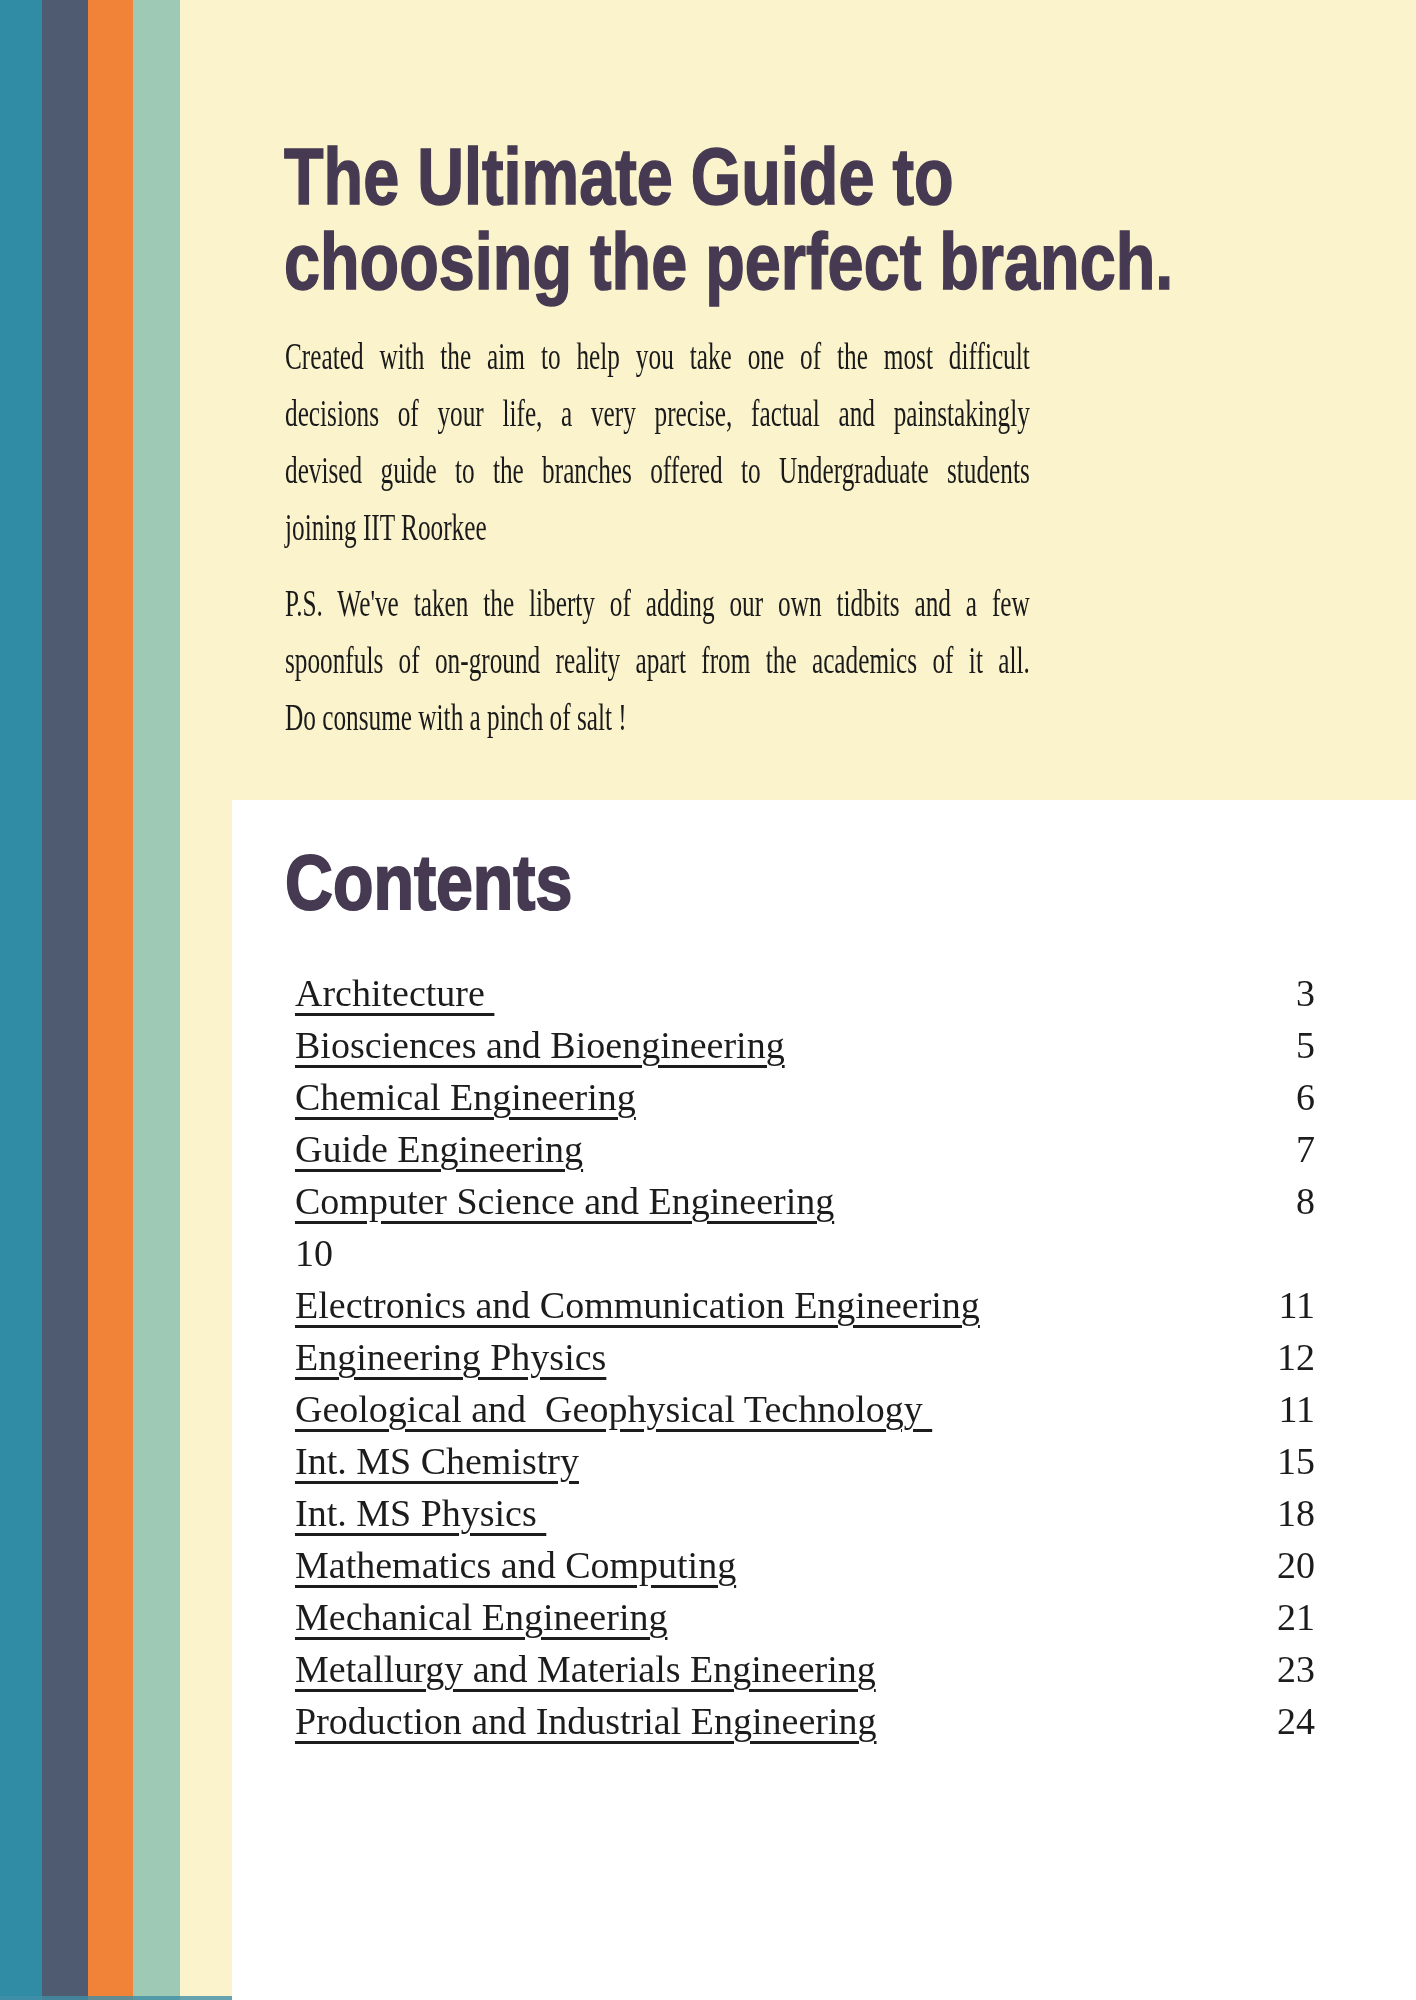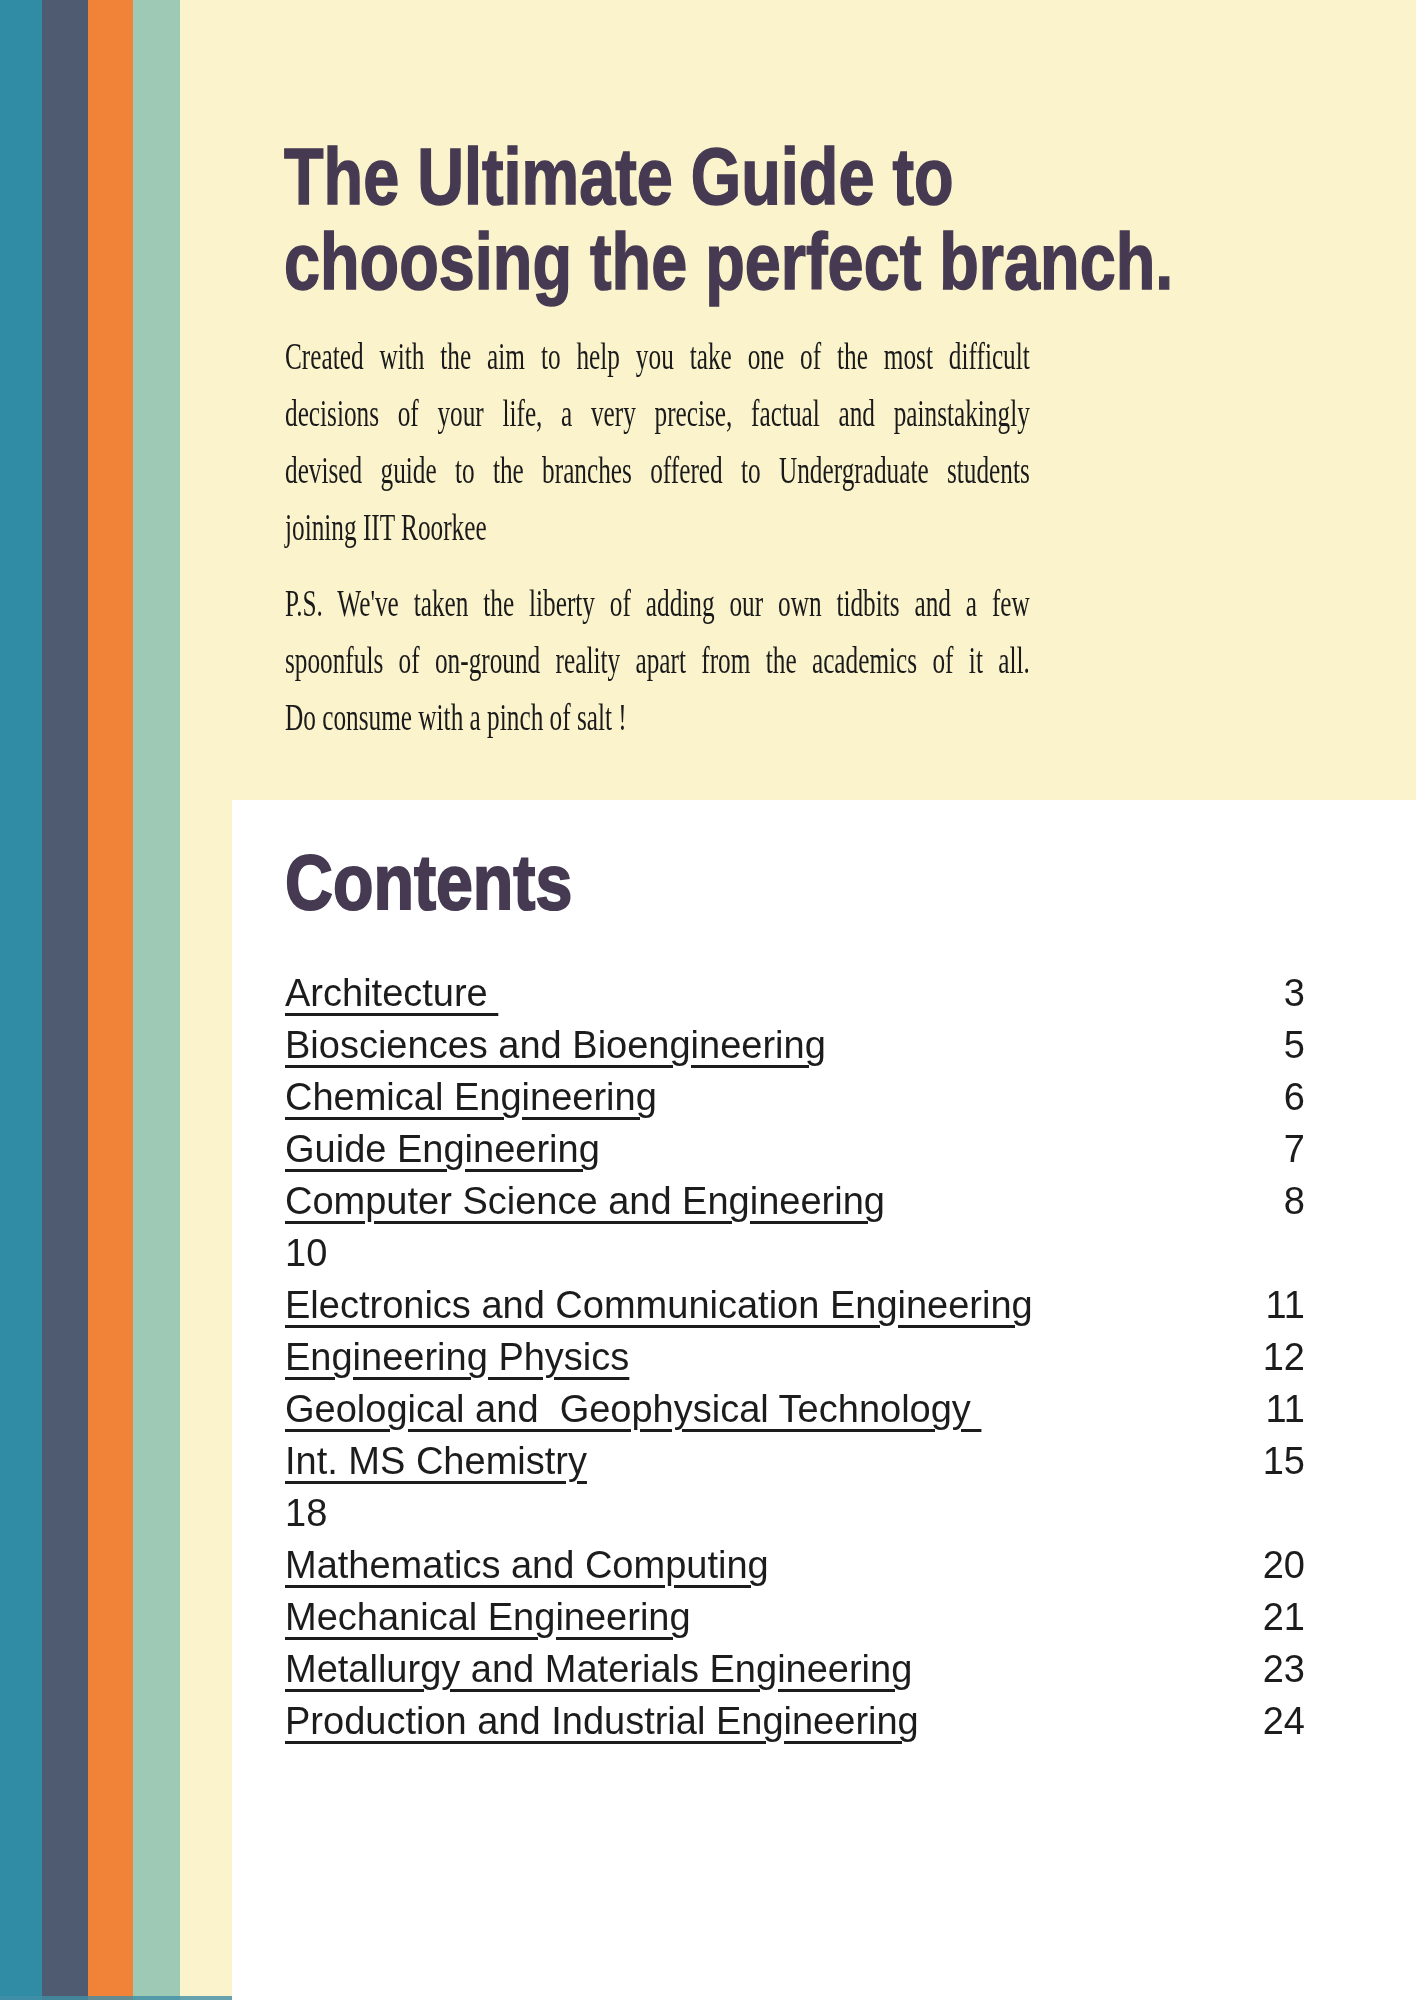--- a/index.html
+++ b/index.html
@@ -44,21 +44,21 @@
 
   .contents-heading{
     position:absolute;left:285px;top:842px;
     font-size:78px;line-height:80px;font-weight:700;
     color:#463A52;-webkit-text-stroke:2px #463A52;
     transform:scaleX(0.85);transform-origin:0 0;
     white-space:nowrap;
   }
 
   .toc{
-    position:absolute;left:285px;top:967px;width:1020px;
+    position:absolute;left:295px;top:967px;width:1020px;font-family:Liberation Serif, serif;
   }
   .toc-row{
     display:flex;justify-content:space-between;align-items:baseline;
     height:52px;line-height:52px;
   }
   .toc-label{
     font-size:38px;color:#1C1C1C;white-space:pre;
     text-decoration:underline;
     text-decoration-thickness:3px;
     text-underline-offset:7px;
@@ -144,20 +144,21 @@
     <span class="toc-page">11</span>
   </div>
 
   <div class="toc-row">
     <span class="toc-label">Int. MS Chemistry</span>
     <span class="toc-page">15</span>
   </div>
 
 
   <div class="toc-row">
+    <span class="toc-label">Int. MS Physics </span>
     <span class="toc-page">18</span>
   </div>
 
   <div class="toc-row">
     <span class="toc-label">Mathematics and Computing</span>
     <span class="toc-page">20</span>
   </div>
 
   <div class="toc-row">
     <span class="toc-label">Mechanical Engineering</span>

